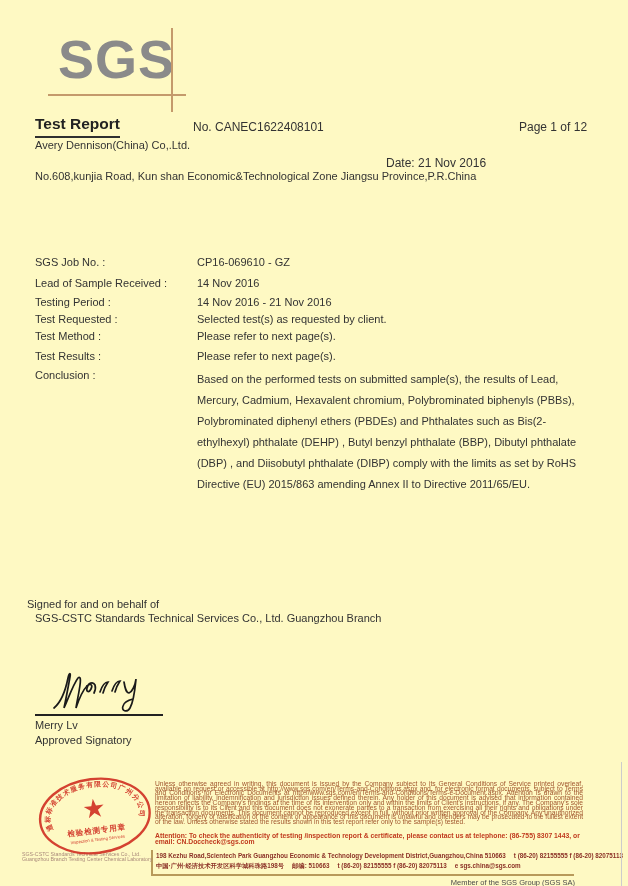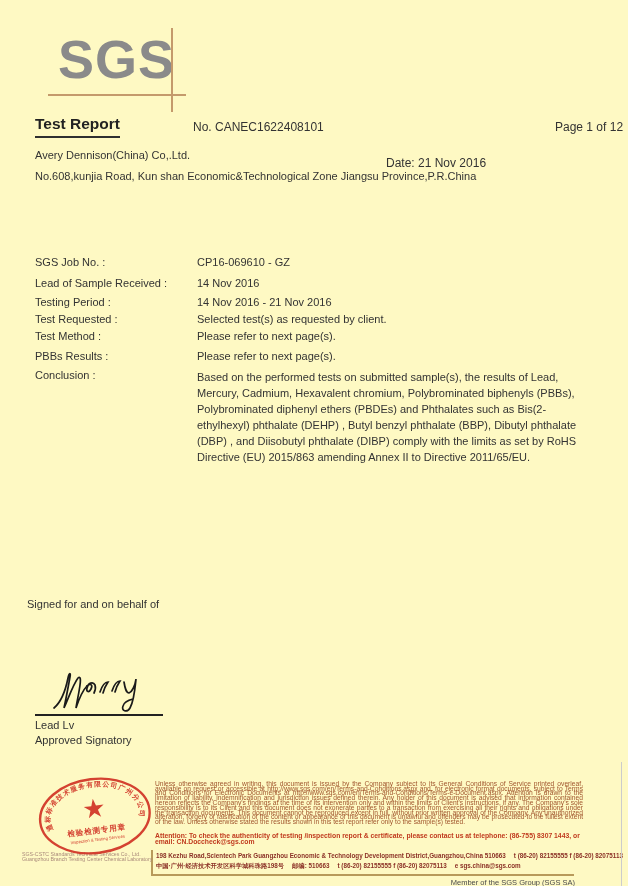--- a/index.html
+++ b/index.html
@@ -17,21 +17,21 @@
 
   
   .report-title { font-size:15.5px; font-weight:bold; color:#222;
                   border-bottom:2px solid #2f2f2f; padding-bottom:3px; }
   .meta { font-size:12px; color:#333; white-space:nowrap; }
 
   .body-text { font-size:11px; color:#333; white-space:nowrap; }
   .row { left:35px; font-size:11px; }
   .row .lab { position:absolute; left:0; top:0; white-space:nowrap; }
   .row .val { position:absolute; left:162px; top:0; white-space:nowrap; }
-  .row .val.wrap { white-space:normal; width:400px; line-height:16px; }
+  .row .val.wrap { white-space:normal; width:400px; line-height:21px; }
 
   
   .sig-line { background:#222; height:2px; }
   .sig-path { stroke:#1a1a1a; stroke-width:1.7; fill:none; stroke-linecap:round; }
 
   
   .stamp { transform:rotate(-7deg); opacity:0.93; }
   .stamp-caption { color:#a58376; opacity:0.95; }
 
   
@@ -50,23 +50,23 @@
 
 <div class="page">
 
   <div class="abs logo-text" style="left:58px; top:32px;">SGS</div>
   <div class="abs logo-hline" style="left:48px; top:94px; width:138px;"></div>
   <div class="abs logo-vline" style="left:171px; top:28px; height:84px;"></div>
 
   <div class="abs report-title" style="left:35px; top:115px;">Test Report</div>
   <div class="abs meta" style="left:193px; top:120px;">No. CANEC1622408101</div>
   <div class="abs meta" style="left:386px; top:120px;margin-top:36px;">Date: 21 Nov 2016</div>
-  <div class="abs meta" style="left:519px; top:120px;margin-left:36px;">Page 1 of 12</div>
+  <div class="abs meta" style="left:519px; top:120px;">Page 1 of 12</div>
 
-  <div class="abs body-text" style="left:35px; top:149px;">Avery Dennison(China) Co,.Ltd.</div>
+  <div class="abs body-text" style="left:35px; top:139px;">Avery Dennison(China) Co,.Ltd.</div>
   <div class="abs body-text" style="left:35px; top:170px;">No.608,kunjia Road, Kun shan Economic&amp;Technological Zone Jiangsu Province,P.R.China</div>
 
 
   <div class="abs row" style="top:256px;">
     <span class="lab">SGS Job No. :</span>
     <span class="val">CP16-069610 - GZ</span>
   </div>
   <div class="abs row" style="top:277px;">
     <span class="lab">Lead of Sample Received :</span>
     <span class="val">14 Nov 2016</span>
@@ -77,39 +77,40 @@
   </div>
   <div class="abs row" style="top:313px;">
     <span class="lab">Test Requested :</span>
     <span class="val">Selected test(s) as requested by client.</span>
   </div>
   <div class="abs row" style="top:330px;">
     <span class="lab">Test Method :</span>
     <span class="val">Please refer to next page(s).</span>
   </div>
   <div class="abs row" style="top:350px;">
-    <span class="lab">PBBs Results :</span>
+    <span class="lab">Test Results :</span>
     <span class="val">Please refer to next page(s).</span>
   </div>
   <div class="abs row" style="top:369px;">
     <span class="lab">Conclusion :</span>
     <span class="val wrap">Based on the performed tests on submitted sample(s), the results of Lead, Mercury, Cadmium, Hexavalent chromium, Polybrominated biphenyls (PBBs), Polybrominated diphenyl ethers (PBDEs) and Phthalates such as Bis(2-ethylhexyl) phthalate (DEHP) , Butyl benzyl phthalate (BBP), Dibutyl phthalate (DBP) , and Diisobutyl phthalate (DIBP) comply with the limits as set by RoHS Directive (EU) 2015/863 amending Annex II to Directive 2011/65/EU.</span>
   </div>
 
   <div class="abs body-text" style="left:27px; top:598px;">Signed for and on behalf of</div>
+  <div class="abs body-text" style="left:35px; top:612px;">SGS-CSTC Standards Technical Services Co., Ltd. Guangzhou Branch</div>
 
   <svg class="abs" style="left:46px; top:662px;" width="112" height="54" viewBox="0 0 112 54">
     <path class="sig-path" d="M8 46 C14 41 19 31 22 16 C23 11 25 10 24 15 C22 26 20 37 18 46 C24 32 28 21 32 16 C34 14 35 16 34 23 C33 31 31 39 30 46 C34 34 38 27 41 24"></path>
     <path class="sig-path" d="M41 24 C45 21 47 23 45 27 C43 31 40 30 41 26 C42 21 47 19 49 23 C50 26 49 29 48 31"></path>
     <path class="sig-path" d="M54 30 C56 24 59 20 62 20 C60 23 58 27 57 31"></path>
     <path class="sig-path" d="M66 29 C68 23 71 19 74 19 C72 22 70 26 69 30"></path>
     <path class="sig-path" d="M78 20 C79 26 80 31 83 31 C86 30 89 24 90 17 C89 27 88 39 84 46 C81 51 75 49 77 44 C78 40 83 38 87 37"></path>
   </svg>
   <div class="abs sig-line" style="left:35px; top:714px; width:128px;"></div>
-  <div class="abs body-text" style="left:35px; top:719px;">Lead Lv</div>
+  <div class="abs body-text" style="left:35px; top:719px;">Merry Lv</div>
   <div class="abs body-text" style="left:35px; top:734px;">Approved Signatory</div>
 
   <div class="abs" style="left:22px; top:851px; width:140px; z-index:1;">
     <div class="half stamp-caption" style="font-size:10.5px; line-height:11px; white-space:nowrap;">
       <div>SGS-CSTC Standards Technical Services Co., Ltd.</div>
       <div>Guangzhou Branch Testing Center Chemical Laboratory</div>
     </div>
   </div>
 
   <svg class="abs stamp" style="left:34px; top:775px; z-index:2;" width="122" height="84" viewBox="0 0 122 84">

